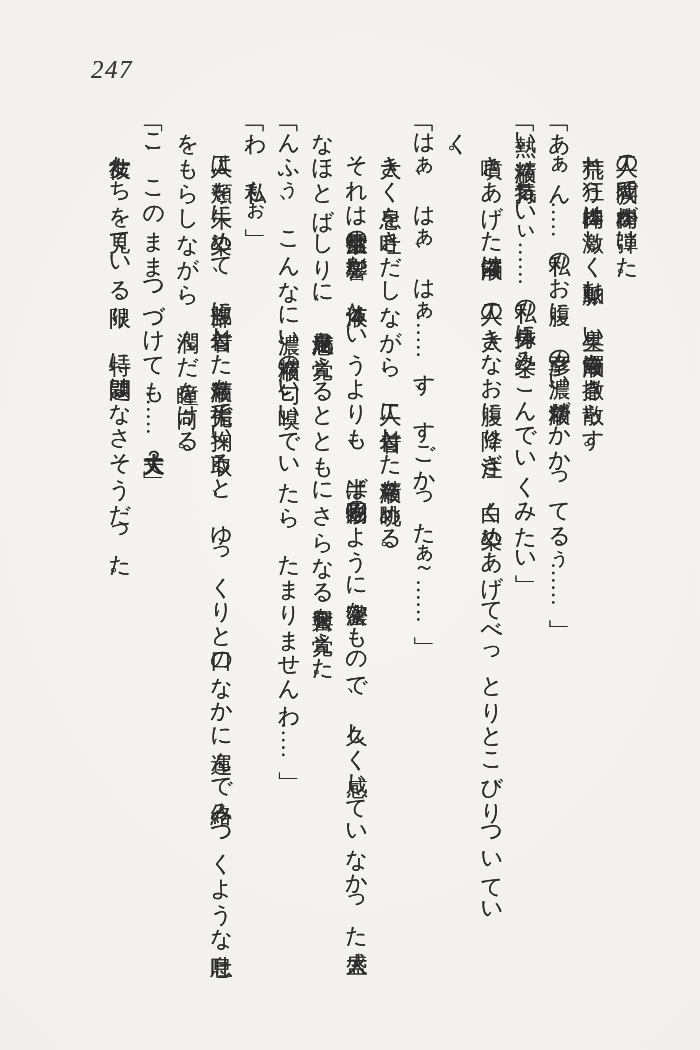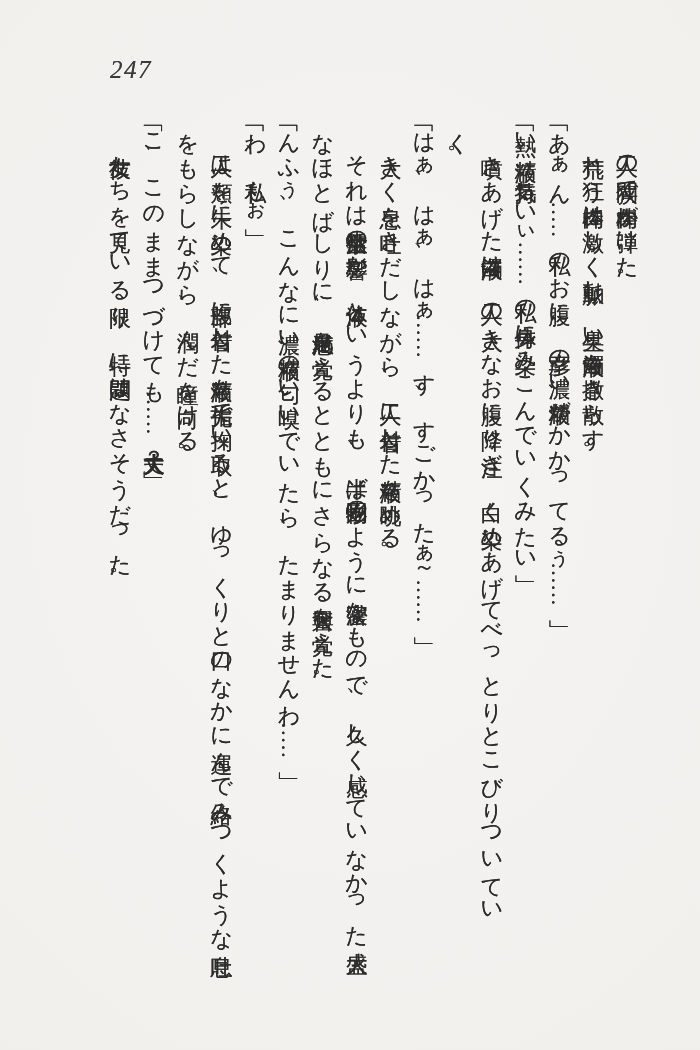--- a/index.html
+++ b/index.html
@@ -24,21 +24,20 @@
   }
   .page-number {
     position: absolute;
     left: 91px;
     top: 56px;
     font-size: 25px;
     font-style: italic;
     color: #3a3a3a;
     letter-spacing: 1.5px;
     text-shadow: 0 0 0.4px #555;
-    margin-left: 19px;
   }
   .text-block {
     position: absolute;
     top: 118px;
     left: 64px;
     width: 580px;
     height: 838px;
     writing-mode: vertical-rl;
     -webkit-writing-mode: vertical-rl;
     text-orientation: mixed;

